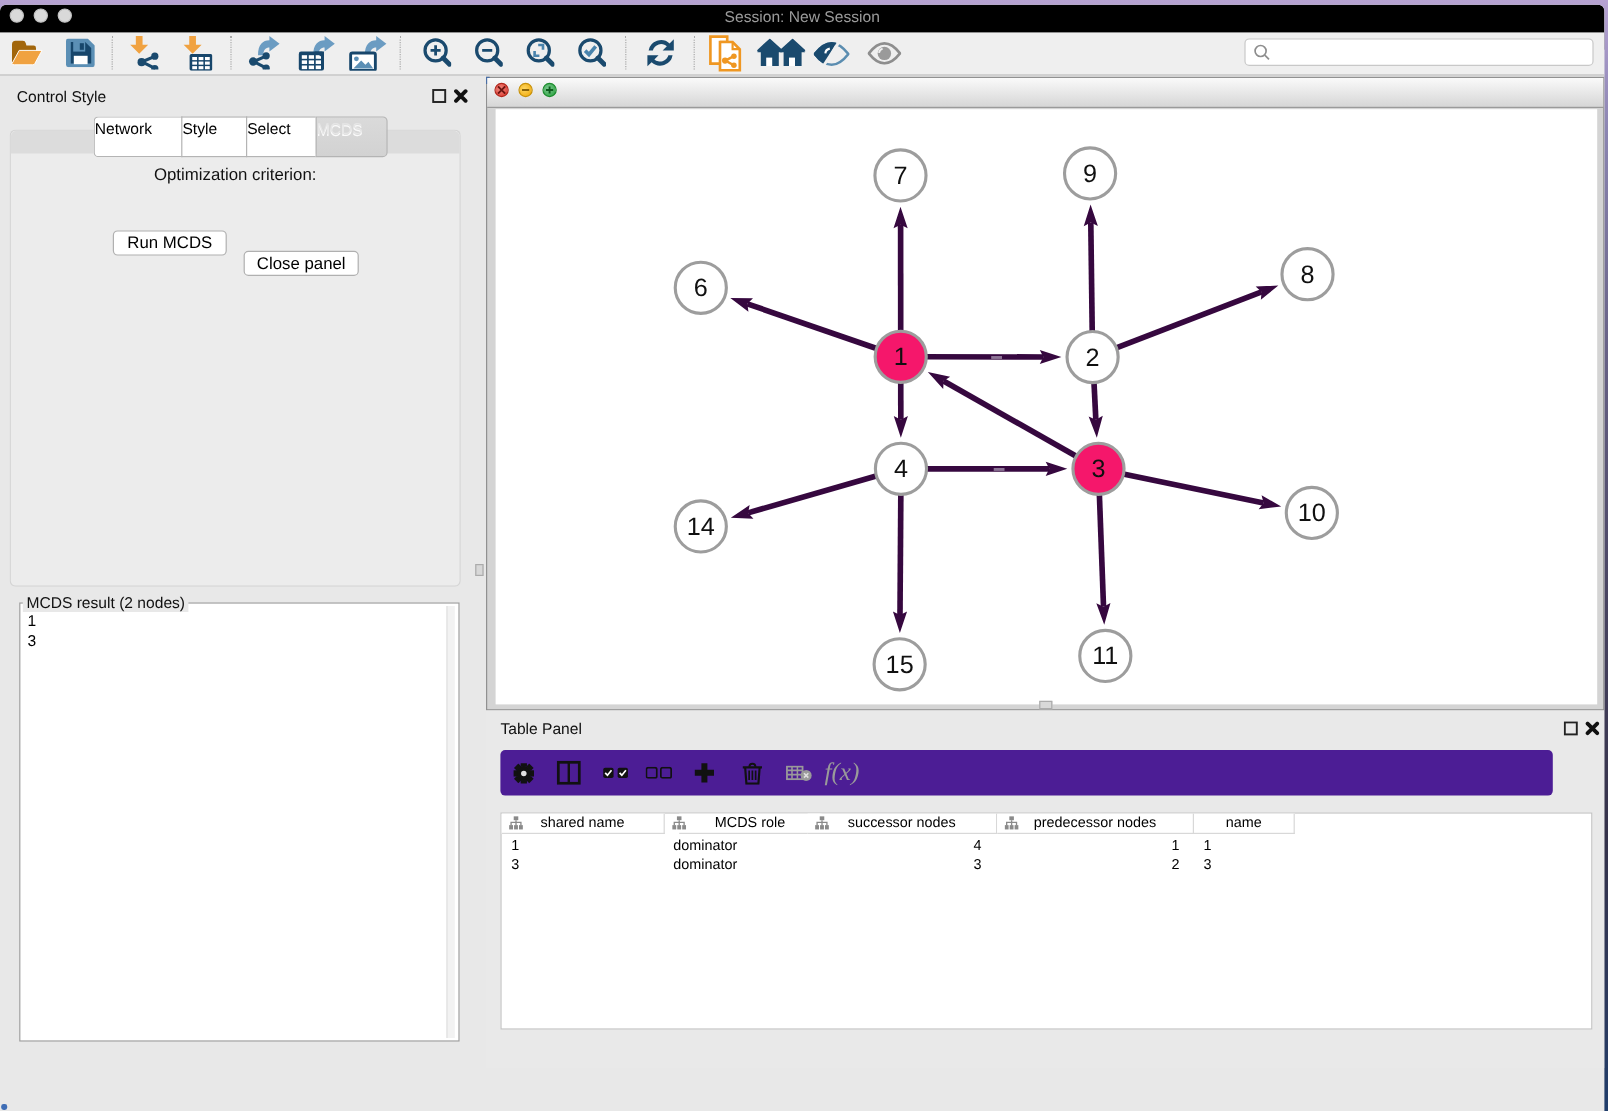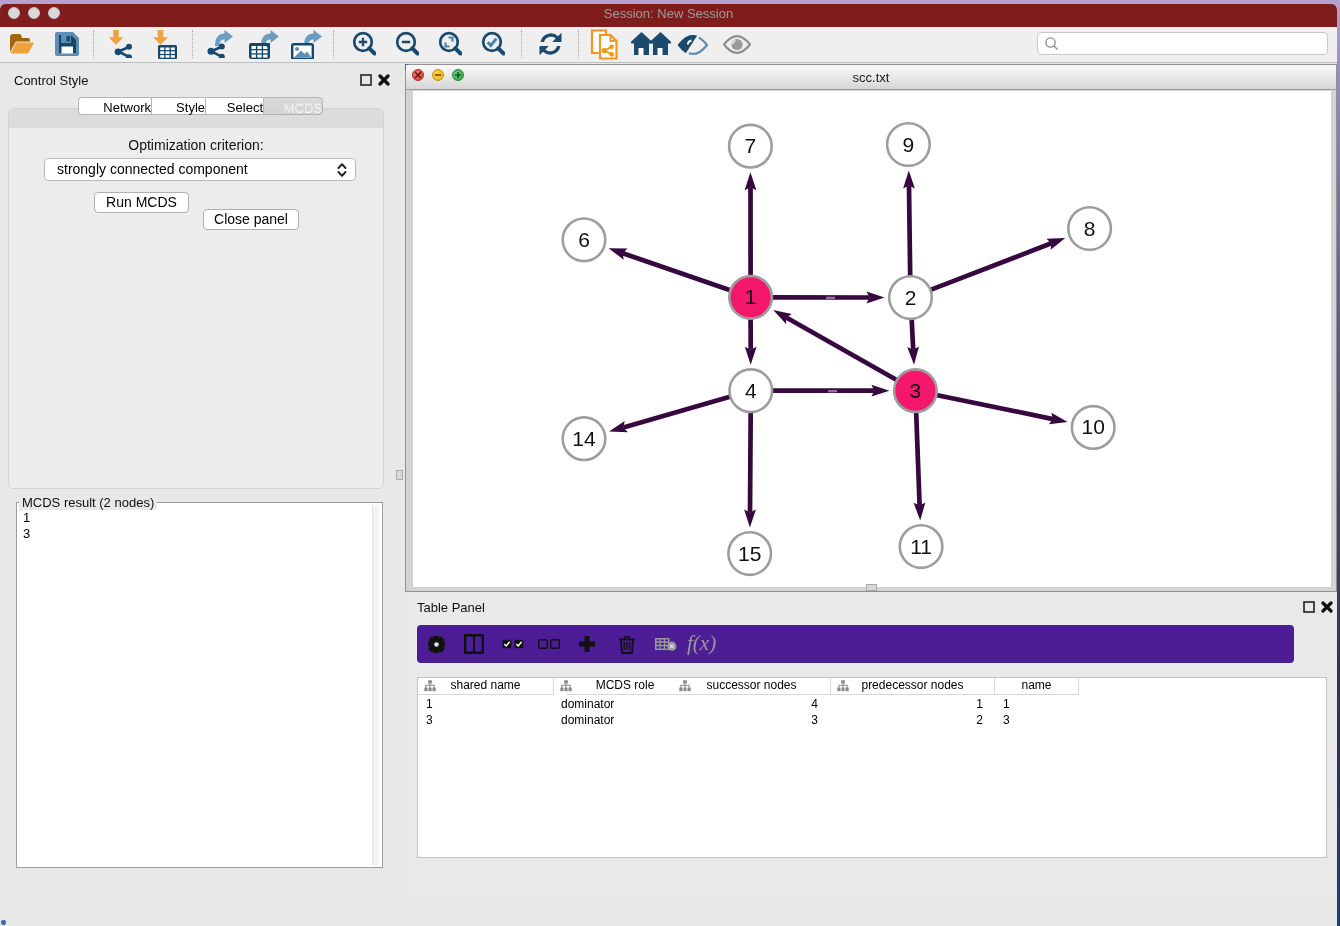--- a/index.html
+++ b/index.html
@@ -1,27 +1,27 @@
 <!DOCTYPE html>
 <html><head><meta charset="utf-8"><style>
 *{margin:0;padding:0;box-sizing:border-box}
 html,body{width:1340px;height:926px;overflow:hidden;font-family:"Liberation Sans",sans-serif}
 body{background:linear-gradient(180deg,#b6a2d1 0,#9f93c2 6%,#8b85b1 12%,#6a6489 30%,#47435f 55%,#35324a 75%,#2c3a5e 92%,#1f3d6b 100%)}
 #win{position:absolute;left:0;top:4px;width:1337px;height:922px;background:#e8e8e8;border-radius:5px 5px 0 0;overflow:hidden}
-#titlebar{position:absolute;left:0;top:0;width:100%;height:38px;background:#7f1d1d;border-bottom:1px solid #cfcfcf;border-radius:5px 5px 0 0}
+#titlebar{position:absolute;left:0;top:0;width:100%;height:38px;background:#000000;border-bottom:1px solid #cfcfcf;border-radius:5px 5px 0 0}
 .tl{position:absolute;top:3px;width:12px;height:12px;border-radius:50%;background:#d9d9d9;border:1px solid #c2c2c2}
 #title{position:absolute;top:2px;width:100%;text-align:center;font-size:13px;color:#9b9b9b}
 #toolbar{position:absolute;left:0;top:23px;width:100%;height:36px;background:#efefef;border-bottom:1px solid #bdbdbd}
 .sep{position:absolute;top:3px;height:28px;border-left:1px dotted #a9a9a9}
 .ticon{position:absolute}
 #search{position:absolute;left:1037px;top:5px;width:291px;height:23px;background:#fff;border:1px solid #c8c8c8;border-radius:4px}
 #cpanel{position:absolute;left:0;top:60px;width:392px;height:826px;background:#e8e8e8}
 .phead{font-size:13px;color:#111}
 #tabs{position:absolute;left:78px;top:93px;height:21px;z-index:5}
-.tab{float:left;height:18px;line-height:20px;font-size:13px;text-align:right;background:#fff;border:1px solid #b4b4b4;border-right:none;color:#000}
+.tab{float:left;height:34px;line-height:20px;font-size:13px;text-align:left;background:#fff;border:1px solid #b4b4b4;border-right:none;color:#000}
 #mcdspanel{position:absolute;left:8px;top:104px;width:376px;height:381px;background:#ececec;border-radius:5px;box-shadow:inset 0 0 0 1px #d4d4d4}
 #mcdsband{position:absolute;left:9px;top:105px;width:374px;height:19px;background:#dcdcdc;border-radius:5px 5px 0 0}
 #optlabel{position:absolute;left:0;top:133px;width:392px;text-align:center;font-size:14px;color:#111}
 #combo{position:absolute;left:44px;top:154px;width:312px;height:23px;background:#fff;border:1px solid #b9b9b9;border-radius:4px;font-size:14px;line-height:21px;padding-left:12px;color:#000}
 .btn{position:absolute;height:21px;background:#fff;border:1px solid #b0b0b0;border-radius:4px;font-size:14px;text-align:center;line-height:19px;color:#000}
 #resultbox{position:absolute;left:16px;top:498px;width:367px;height:366px;border:1px solid #9d9d9d;background:#fff}
 #resultlabel{position:absolute;left:19px;top:491px;background:#e8e8e8;font-size:13px;padding:0 3px;color:#111}
 #netwin{position:absolute;left:405px;top:60px;width:932px;height:528px;background:#d4d4d4;border:1px solid #919191}
 #nettitle{position:absolute;left:0;top:0;width:100%;height:25px;background:linear-gradient(180deg,#fafafa,#d6d6d6);border-bottom:1px solid #9a9a9a}
 .itl{position:absolute;top:4px;width:12px;height:12px;border-radius:50%}
@@ -197,25 +197,20 @@
 </div>
 <div id="tabs">
  <div class="tab" style="width:73px;border-radius:4px 0 0 4px">Network</div>
  <div class="tab" style="width:54px">Style</div>
  <div class="tab" style="width:58px">Select</div>
  <div class="tab" style="width:60px;background:linear-gradient(180deg,#dadada,#d2d2d2);border-right:1px solid #b4b4b4;border-radius:0 4px 4px 0;color:#e6e6e6;text-shadow:0 1px 0 #fafafa">MCDS</div>
 </div>
 <div id="mcdspanel"></div>
     <div id="mcdsband"></div>
 <div id="optlabel">Optimization criterion:</div>
-<div id="combo">strongly connected component
- <svg width="12" height="16" style="position:absolute;right:7px;top:3px" viewBox="0 0 12 16">
-        <path d="M2.5 6 L6 2.2 L9.5 6 M2.5 10 L6 13.8 L9.5 10" fill="none" stroke="#222" stroke-width="1.9" stroke-linejoin="round" stroke-linecap="round"></path>
-      </svg>
-</div>
 <div class="btn" style="left:94px;top:188px;width:95px">Run MCDS</div>
 <div class="btn" style="left:203px;top:205px;width:96px">Close panel</div>
 <div id="resultbox">
       <div style="font-size:13px;padding:7px 0 0 6px;line-height:16px">1<br>3</div>
 <div style="position:absolute;right:3px;top:2px;width:7px;height:360px;background:#f2f2f2;border-left:1px solid #e0e0e0"></div>
     </div>
 <div id="resultlabel">MCDS result (2 nodes)</div>
 <div id="netwin">
  <div style="position:absolute;left:-1px;top:-1px;width:3px;height:6px;background:#4a6fa5"></div>
  <div id="nettitle">
@@ -224,21 +219,20 @@
   <div class="itl" style="left:46px;background:radial-gradient(circle at 4px 4px,#81c995,#1e9e33);border:1px solid #1d8c2e"></div>
   <svg width="8" height="8" style="position:absolute;left:8px;top:6px">
           <path d="M1 1 L7 7 M7 1 L1 7" stroke="#6b1410" stroke-width="1.6"></path>
         </svg>
   <svg width="8" height="8" style="position:absolute;left:28px;top:6px">
           <path d="M1 4 H7" stroke="#8a6306" stroke-width="1.8"></path>
         </svg>
   <svg width="8" height="8" style="position:absolute;left:48px;top:6px">
           <path d="M4 1 V7 M1 4 H7" stroke="#0d5c1c" stroke-width="1.6"></path>
         </svg>
-  <div style="position:absolute;top:5px;width:100%;text-align:center;font-size:13px;color:#1a1a1a">scc.txt</div>
  </div>
  <div id="netcanvas">
  <svg width="918" height="496" viewBox="0 0 918 496">
  <g transform="translate(-8,-1)">
 <line x1="345.6" y1="187.3" x2="345.5" y2="97.2" stroke="#36083f" stroke-width="4.7"></line>
 <polygon points="345.4,82.2 351.4,100.2 345.5,97.2 339.6,100.2" fill="#36083f"></polygon>
 <line x1="326.7" y1="200.8" x2="217.8" y2="163.2" stroke="#36083f" stroke-width="4.7"></line>
 <polygon points="203.6,158.3 222.5,158.6 217.8,163.2 218.7,169.7" fill="#36083f"></polygon>
 <line x1="365.6" y1="207.3" x2="464.5" y2="207.5" stroke="#36083f" stroke-width="4.7"></line>
 <polygon points="479.5,207.6 461.5,213.4 464.5,207.5 461.5,201.6" fill="#36083f"></polygon>

